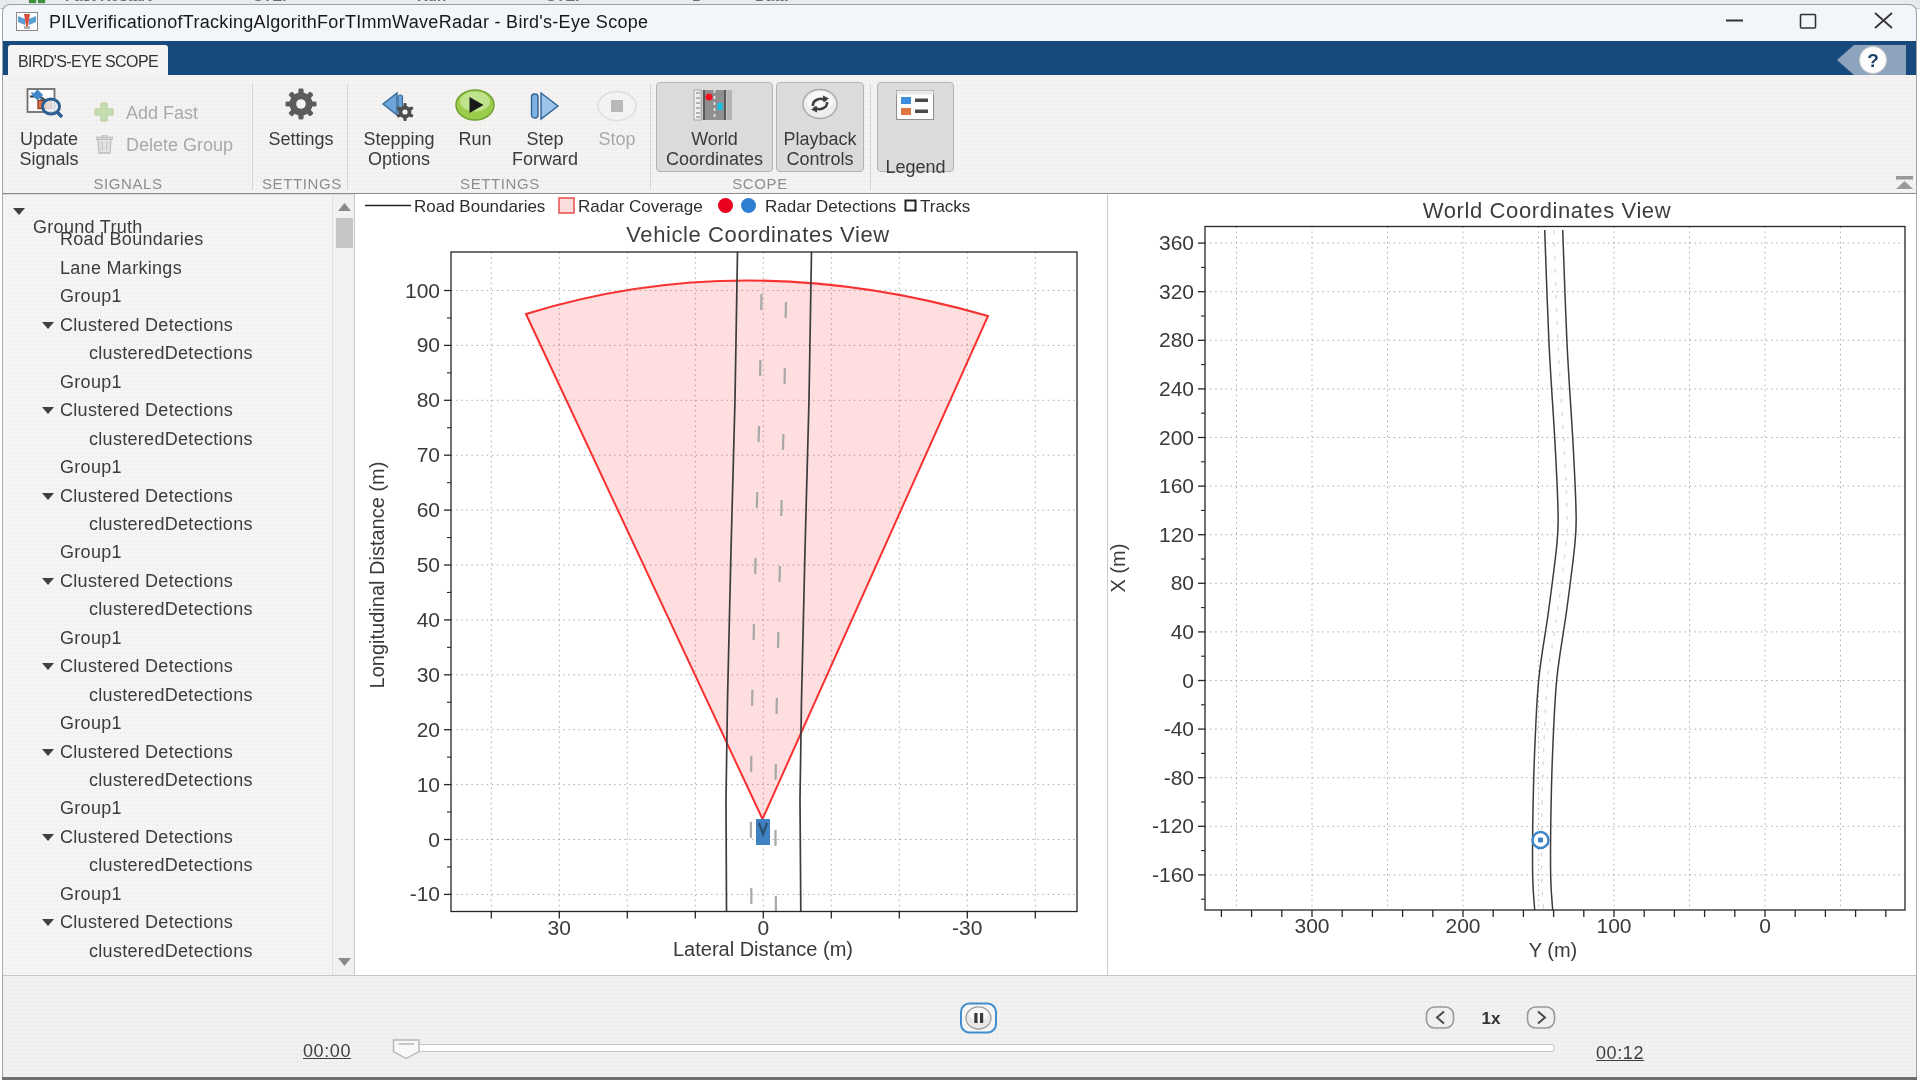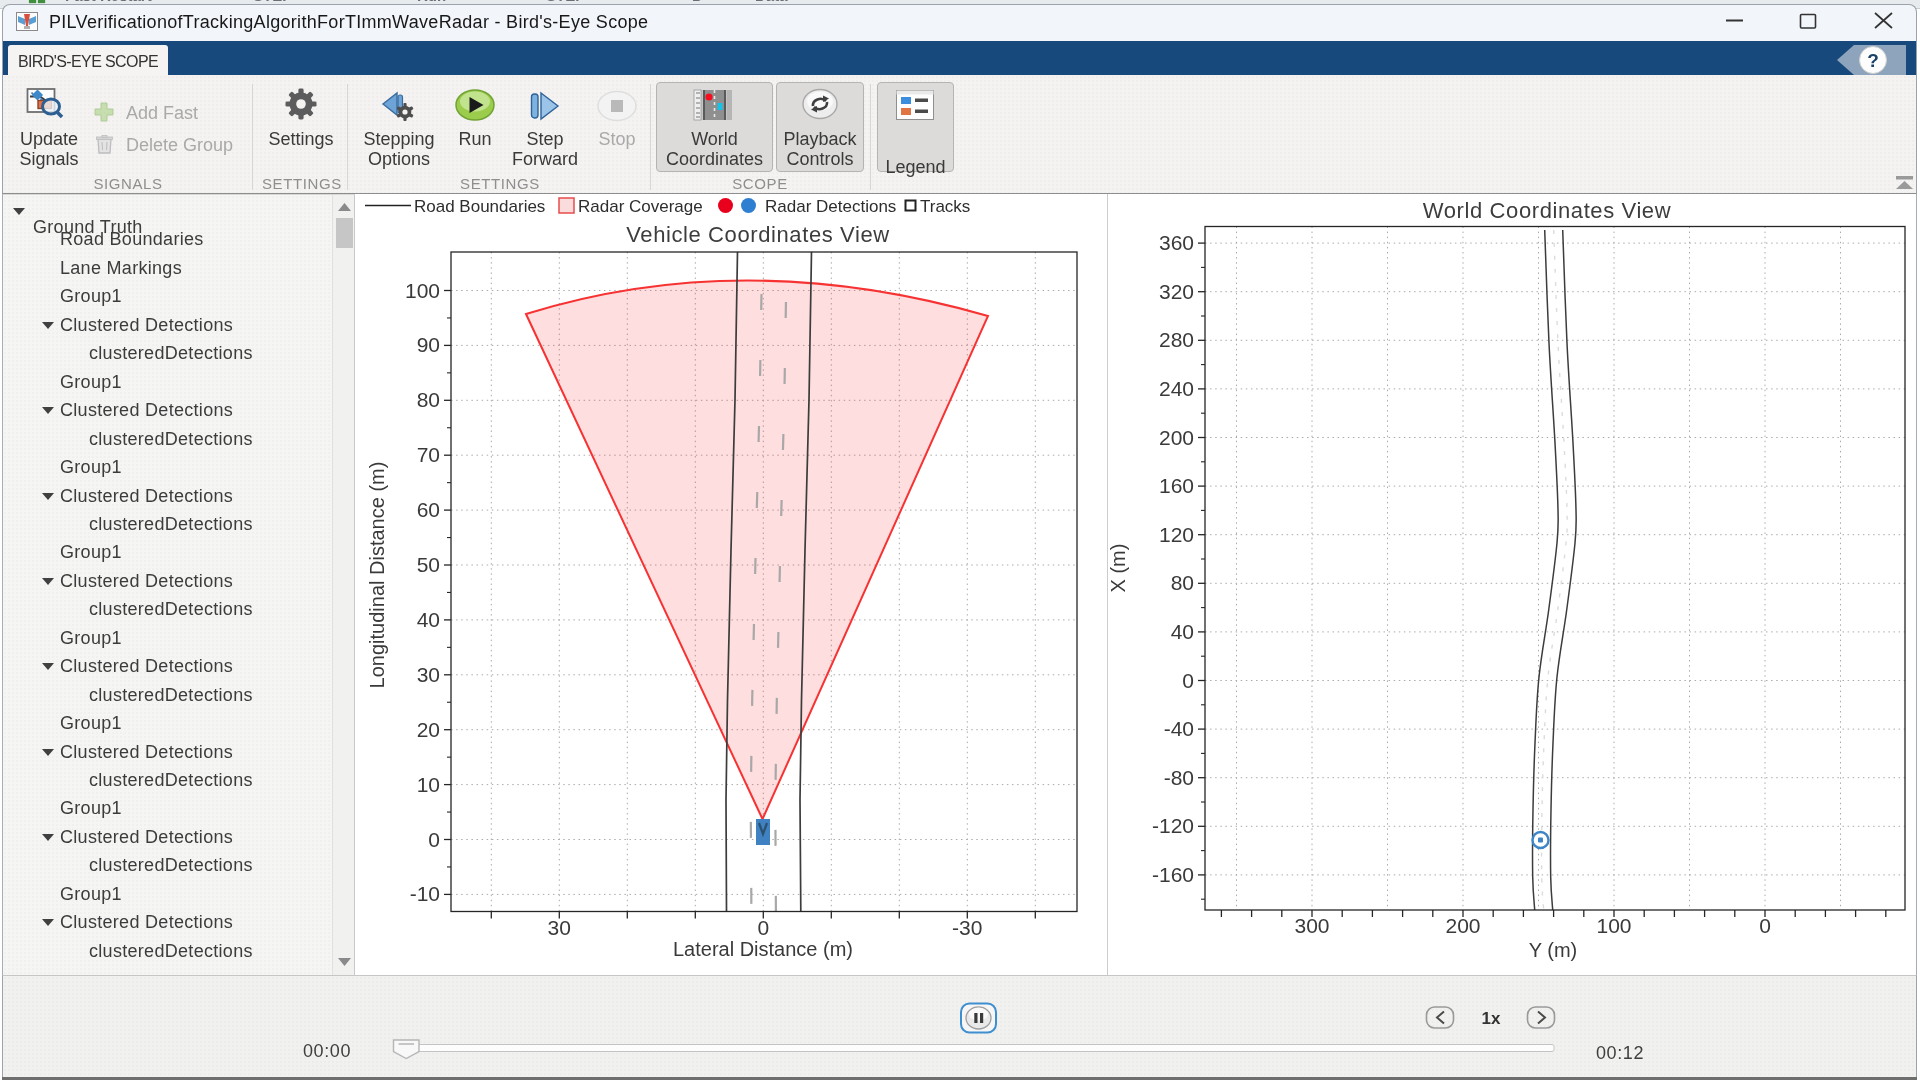--- a/index.html
+++ b/index.html
@@ -21,21 +21,21 @@
 #treepanel { left:3px; top:194px; width:352px; height:781px; border-top:1px solid #d8d8d6; background:#f5f5f4; background-image:radial-gradient(#f0f0ee 0.8px, transparent 1px); background-size:4px 4px; border-right:1px solid #c9c9c9; overflow:hidden; }
 .trow { position:absolute; font-size:18px; color:#3c3c3c; white-space:nowrap; letter-spacing:0.3px; line-height:19px; }
 .tarrow { position:absolute; width:0; height:0; border-left:6px solid transparent; border-right:6px solid transparent; border-top:7px solid #404040; }
 #scrollbar { position:absolute; left:329px; top:0px; width:23px; height:781px; background:#f1f1f0; border-left:1px solid #e0e0e0; }
 #sthumb { position:absolute; left:3px; top:23px; width:17px; height:30px; background:#c6c6c6; }
 #leftpanel { left:355px; top:194px; width:752px; height:781px; background:#ffffff; }
 #rightpanel { left:1108px; top:194px; width:810px; height:781px; background:#ffffff; }
 #paneldiv { left:1107px; top:194px; width:1px; height:781px; background:#cccccc; }
 #playbar { left:2px; top:975px; width:1915px; height:102px; background:#f1f1f0; background-image:radial-gradient(#ececeb 0.8px, transparent 1px); background-size:4px 4px; border-top:1px solid #c6c6c6; border-left:1px solid #9aa3ab; border-right:1px solid #9aa3ab; }
 #winbottom { left:2px; top:1077px; width:1915px; height:3px; background:#6e6e6e; }
-.timetxt { position:absolute; font-size:18px; color:#3f3f3f; letter-spacing:0.6px; }
+.timetxt { position:absolute; font-size:18px; color:#3f3f3f; letter-spacing:0.6px;text-decoration:underline; }
 </style>
 </head>
 <body>
 
 <div class="abs" id="topstrip">
   <div class="frag" style="left:28px; top:-10px; color:#3f8f3f;">■■</div>
   <div class="frag" style="left:65px;">Fast Restart</div>
   <div class="frag" style="left:253px;">STEP</div>
   <div class="frag" style="left:417px;">Run</div>
   <div class="frag" style="left:546px;">STEP</div>

